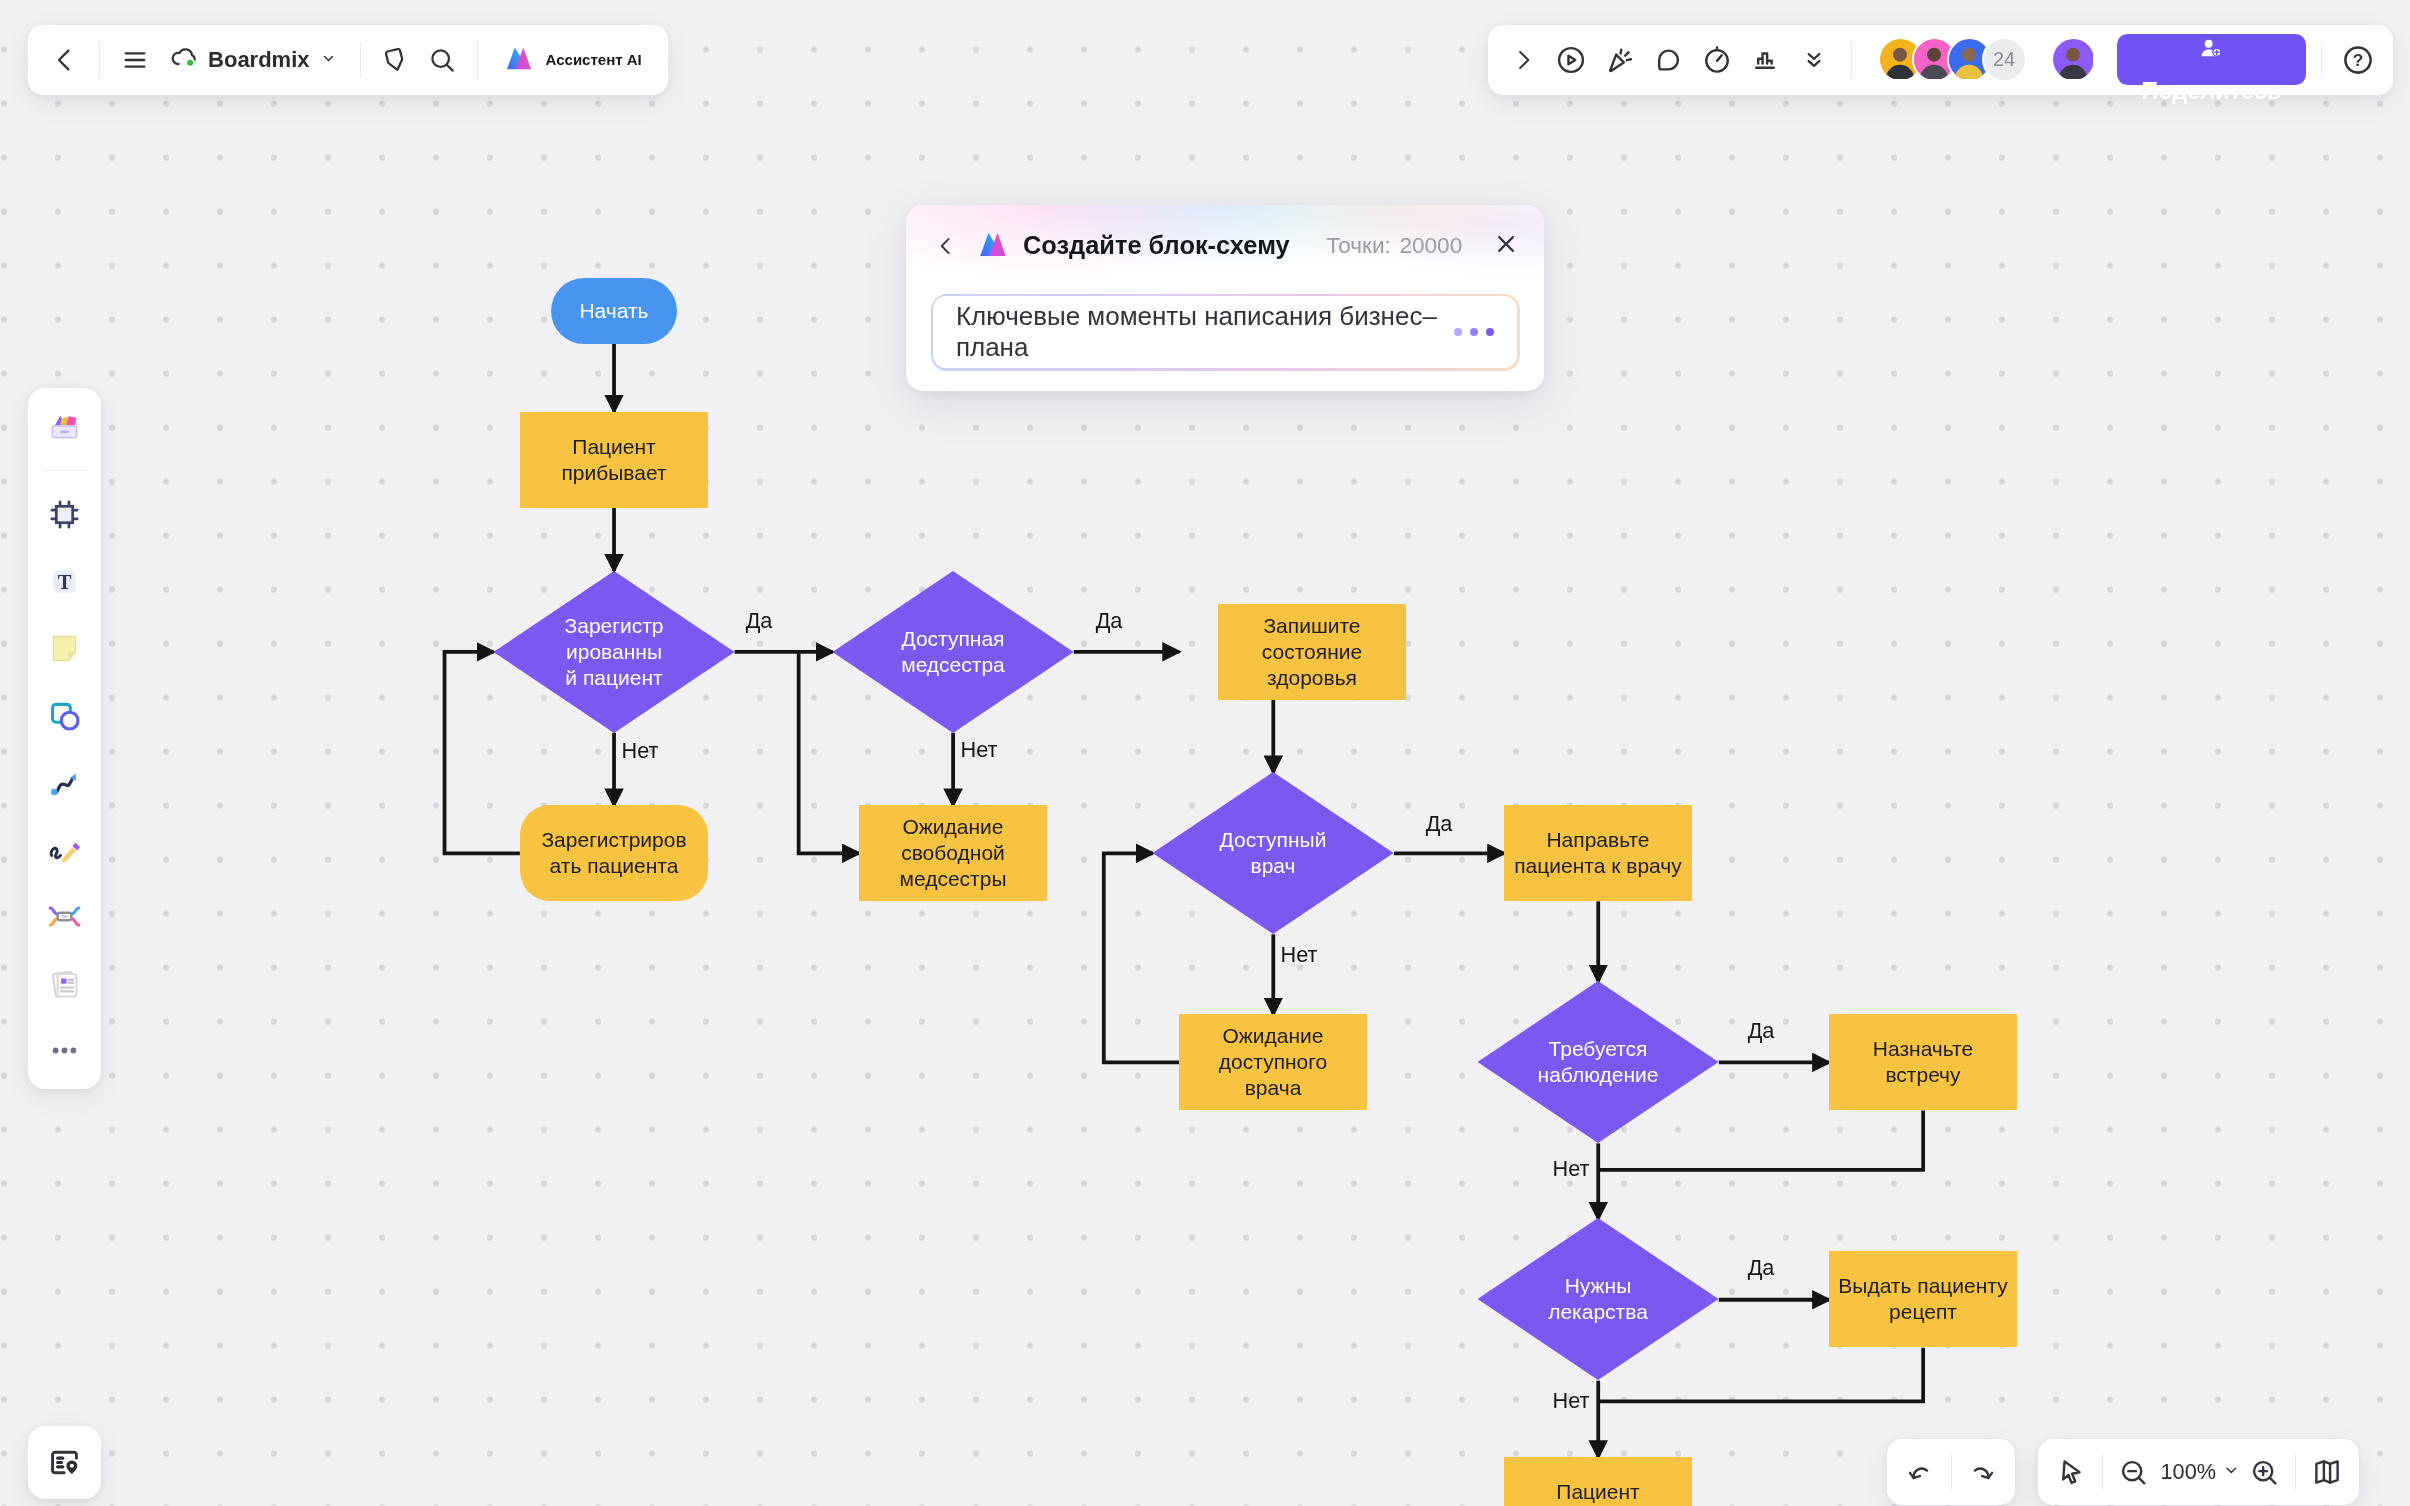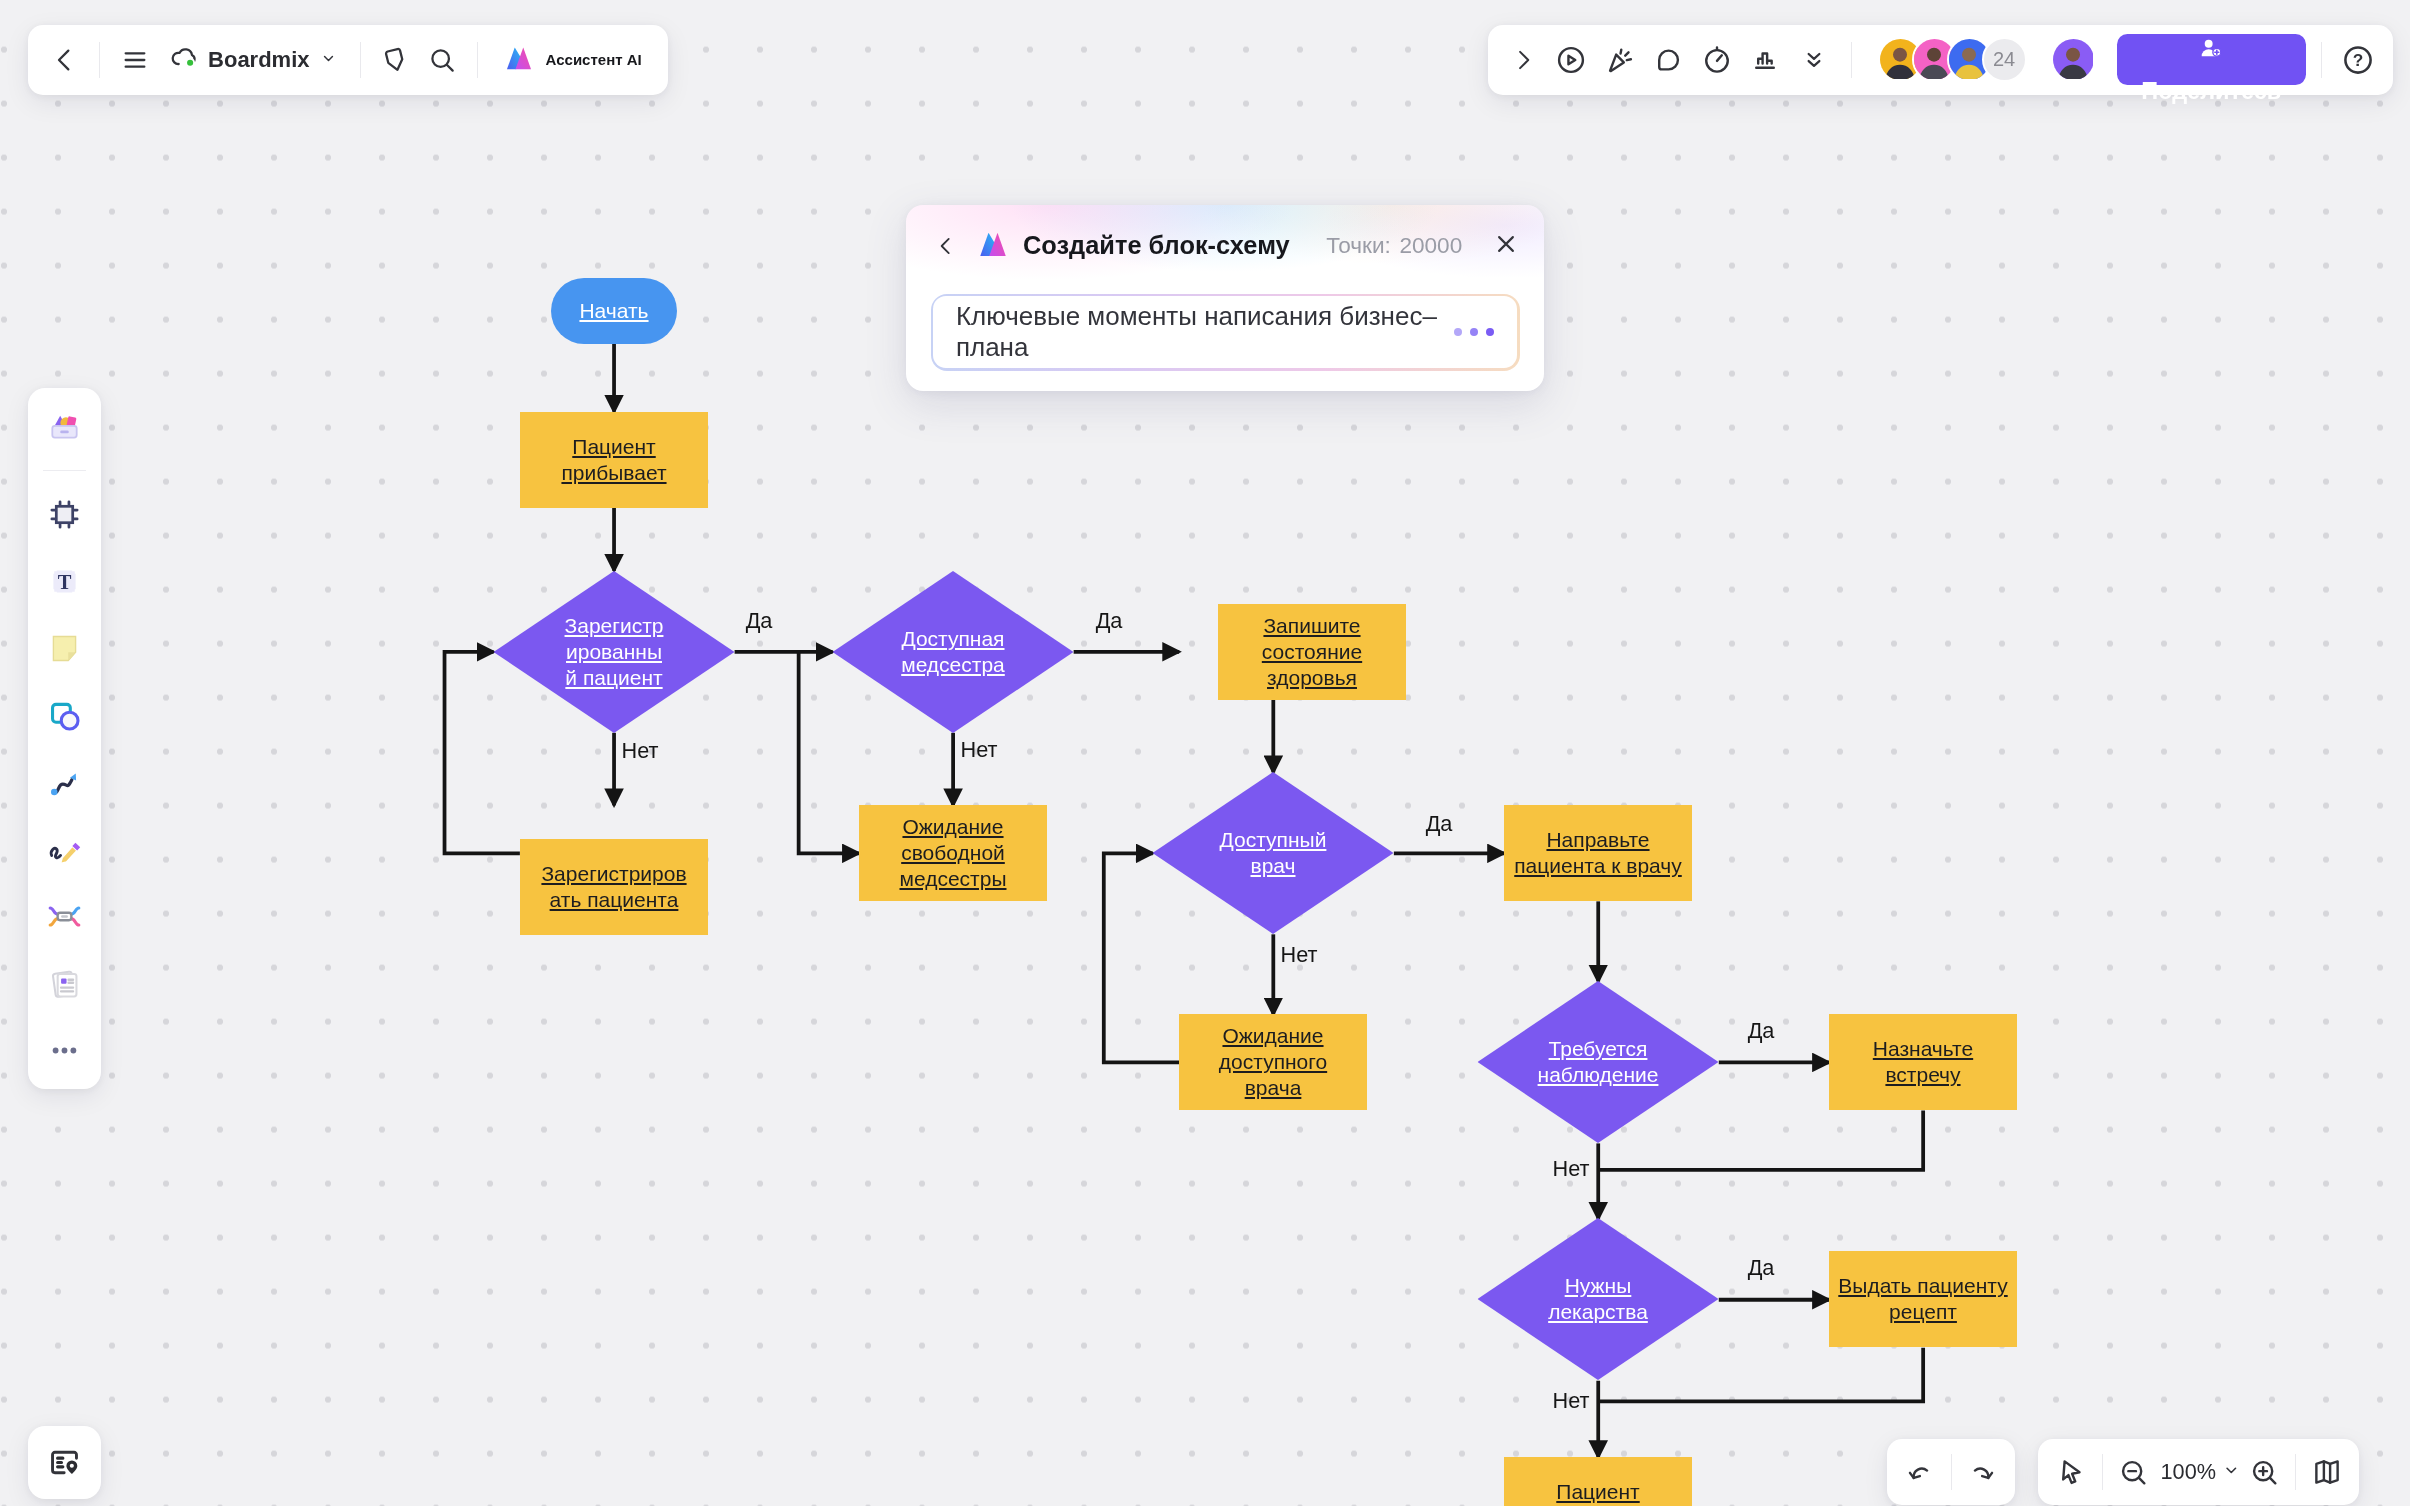--- a/index.html
+++ b/index.html
@@ -9,21 +9,21 @@
 
   
   .canvas { position:absolute; inset:0;
     background-color:#f1f1f3;
     background-image:radial-gradient(#d6d6da 2.8px, transparent 3.4px);
     background-size:54px 54px; background-position:31px 22.6px; }
   .edges-svg { position:absolute; left:0; top:0; }
 
   .node { position:absolute; transform:translate(-50%,-50%);
     display:flex; flex-direction:column; align-items:center; justify-content:center;
-    font-size:21px; line-height:26px; font-weight:500; text-align:center;text-decoration:underline; }
+    font-size:21px; line-height:26px; font-weight:500; text-align:center; }
   .node.process  { background:#f7c340; color:#1d1d1f; }
   .node.decision { background:#7b58f0; color:#ffffff;
     clip-path:polygon(50% 0,100% 50%,50% 100%,0 50%); }
   .node.start    { background:#4795f0; color:#ffffff; border-radius:34px; }
   .edge-label { position:absolute; transform:translate(-50%,-50%);
     font-size:21.7px; font-weight:500; color:#161616; white-space:nowrap; }
 
   
   .bar { position:absolute; background:#fff; border-radius:15px;
     box-shadow:0 1.9px 7.5px rgba(30,30,60,.05), 0 7.5px 26px rgba(30,30,60,.08);
@@ -142,21 +142,21 @@
     </div>
     <div class="node decision" style="left: 953px; top: 652px; width: 241px; height: 162px;">
       <span>Доступная</span>
       <span>медсестра</span>
     </div>
     <div class="node process" style="left: 1312px; top: 652px; width: 188px; height: 96px; text-align: right;">
       <span>Запишите</span>
       <span>состояние</span>
       <span>здоровья</span>
     </div>
-    <div class="node process" style="left: 614px; top: 887px; width: 188px; height: 96px;">
+    <div class="node process" style="left: 614px; top: 853px; width: 188px; height: 96px; border-radius: 30px;">
       <span>Зарегистриров</span>
       <span>ать пациента</span>
     </div>
     <div class="node process" style="left: 953px; top: 853px; width: 188px; height: 96px;">
       <span>Ожидание</span>
       <span>свободной</span>
       <span>медсестры</span>
     </div>
     <div class="node decision" style="left: 1273px; top: 853px; width: 241px; height: 162px;">
       <span>Доступный</span>

